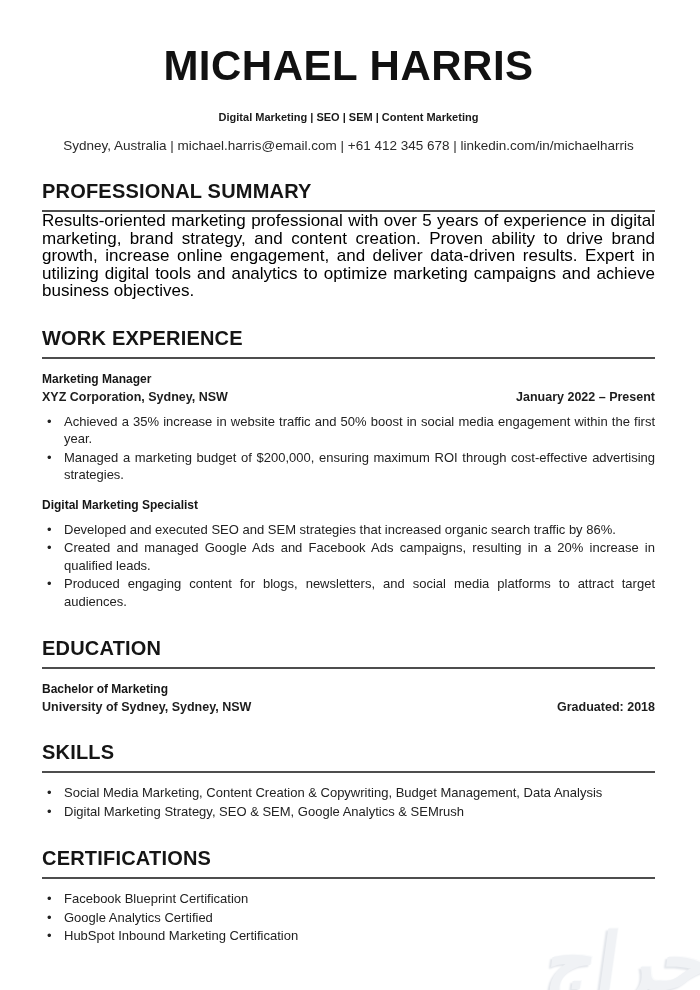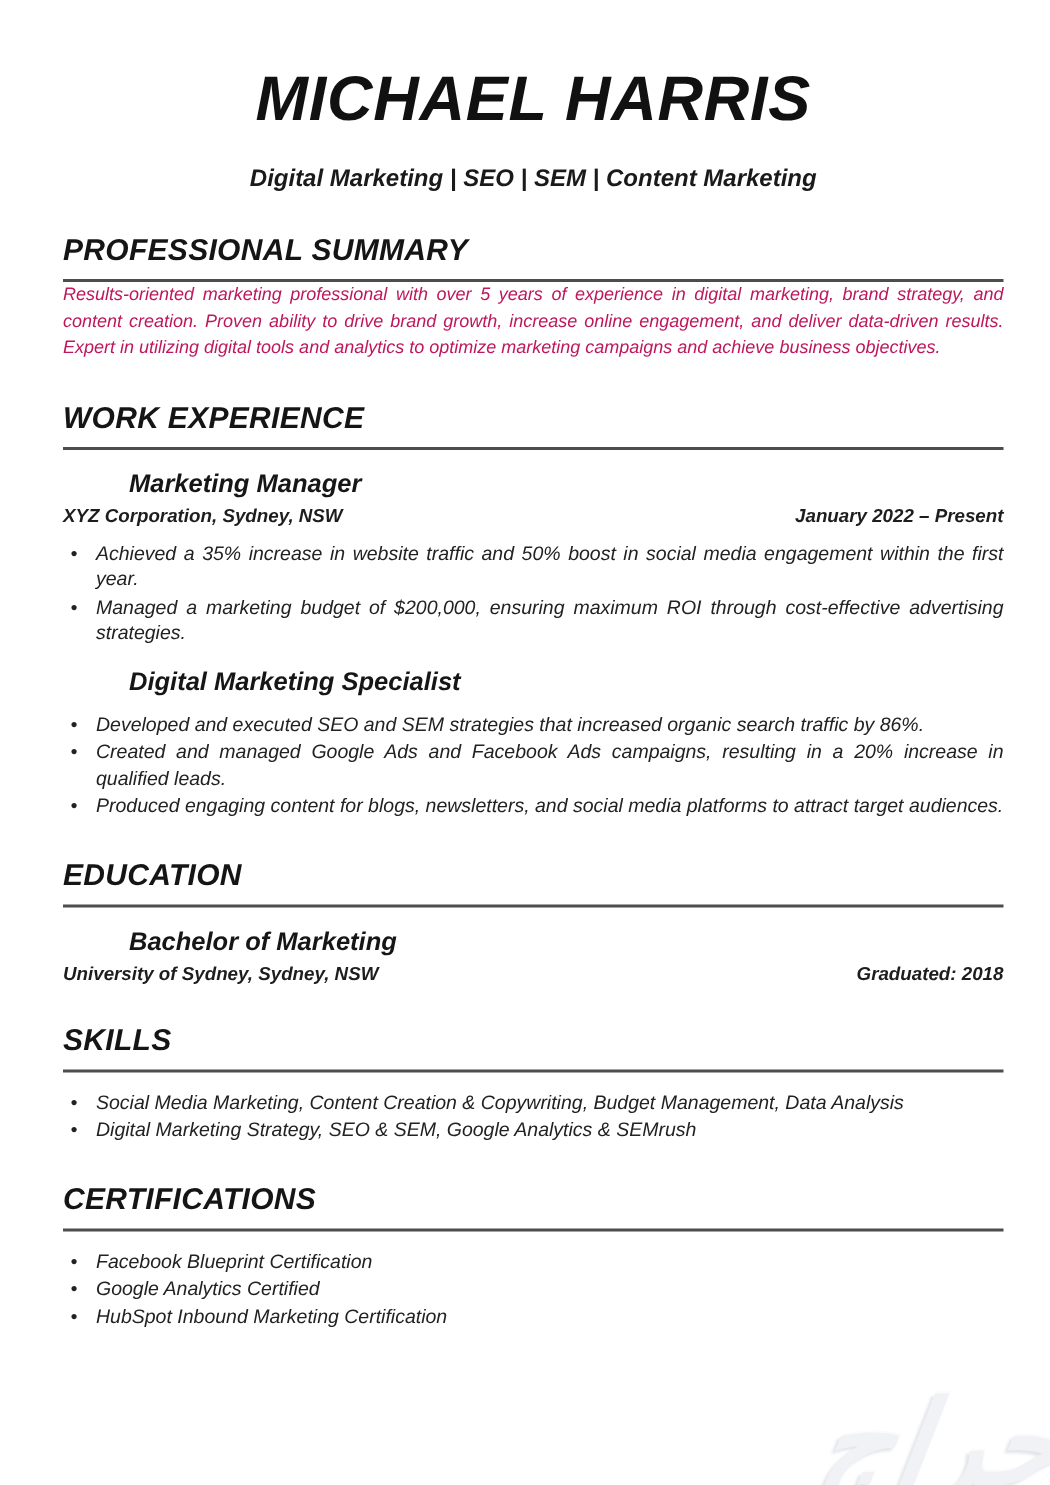--- a/index.html
+++ b/index.html
@@ -5,36 +5,35 @@
   * { margin: 0; padding: 0; box-sizing: border-box; }
   html, body { background: #ffffff; }
   body { font-family: "Liberation Sans", sans-serif; color: #1f1f1f; }
 
   .page {
     position: relative;
     width: 700px;
     height: 990px;
     margin: 0 auto;
     background: #ffffff;
-    padding: 34px 31px 0 42px;
+    padding: 34px 45px 0 42px;
     overflow: hidden;
-    font-style: italic;
   }
 
   
   .resume-header { text-align: center; }
   .name {
     font-size: 42px;
     font-weight: bold;
     letter-spacing: 0.5px;
     color: #111111;
     margin-top: 8px;
   }
   .headline {
-    font-size: 16px;
+    font-size: 11px;
     font-weight: bold;
     color: #1a1a1a;
     margin-top: 21px;
   }
   .contact {
     font-size: 13.5px;
     color: #2a2a2a;
     margin-top: 15px;
   }
 
@@ -43,34 +42,33 @@
   h2.section-title {
     font-size: 20px;
     font-weight: bold;
     color: #151515;
     letter-spacing: 0.2px;
     border-bottom: 2px solid #4d4d4d;
     padding-bottom: 7px;
   }
 
   .body-text {
-    font-size: 12px;
+    font-size: 17px;
     line-height: 17.5px;
     text-align: justify;
-    color: #be185d;
+    color: #000000;
   }
 
   
   .job { margin-top: 14px; }
   .job:first-of-type { margin-top: 13px; }
   .job-title {
-    font-size: 17px;
+    font-size: 12px;
     font-weight: bold;
     color: #161616;
-    margin-left: 44px;
   }
   .meta-row {
     display: flex;
     justify-content: space-between;
     align-items: baseline;
     font-size: 12.5px;
     font-weight: bold;
     color: #1d1d1d;
     margin-top: 4px;
     gap: 40px;
@@ -118,20 +116,21 @@
   }
 </style>
 </head>
 <body>
 
 <div class="page">
 
   <div class="resume-header">
     <div class="name">MICHAEL HARRIS</div>
     <div class="headline">Digital Marketing | SEO | SEM | Content Marketing</div>
+    <div class="contact">Sydney, Australia | michael.harris@email.com | +61 412 345 678 | linkedin.com/in/michaelharris</div>
   </div>
 
   <section>
     <h2 class="section-title">PROFESSIONAL SUMMARY</h2>
     <p class="body-text">Results-oriented marketing professional with over 5 years of experience in digital marketing, brand strategy, and content creation. Proven ability to drive brand growth, increase online engagement, and deliver data-driven results. Expert in utilizing digital tools and analytics to optimize marketing campaigns and achieve business objectives.</p>
   </section>
 
   <section>
     <h2 class="section-title">WORK EXPERIENCE</h2>
 

